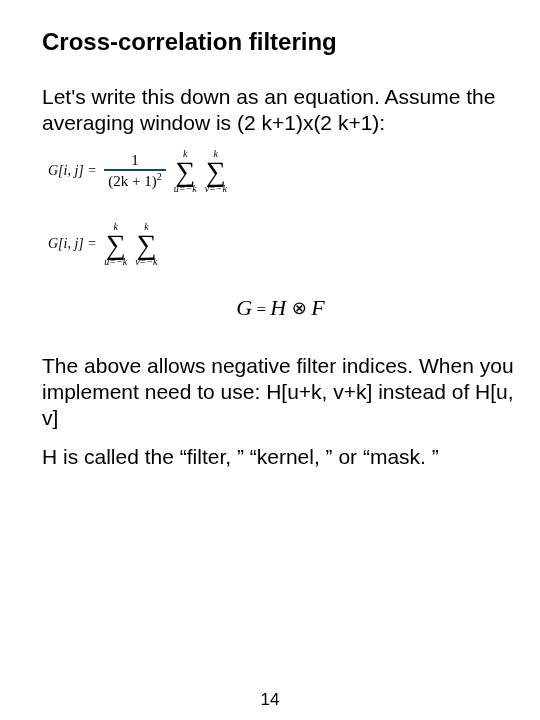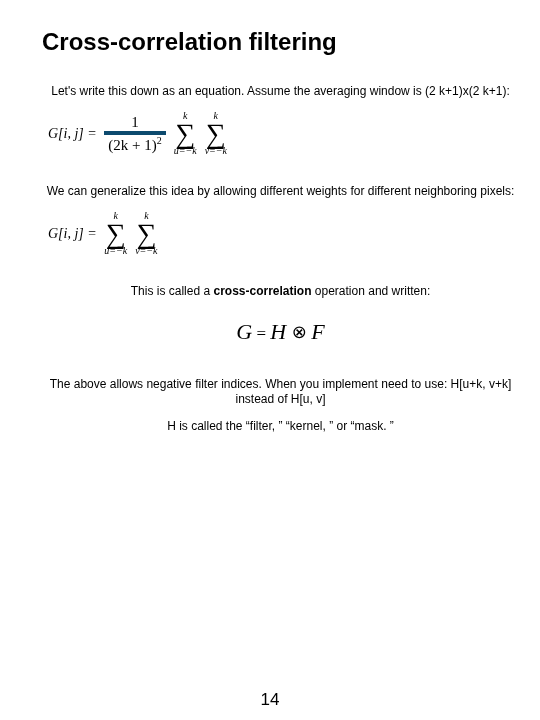--- a/index.html
+++ b/index.html
@@ -18,24 +18,23 @@
     height: 720px;
     position: relative;
   }
   h1.title {
     font-size: 24px;
     font-weight: bold;
     margin: 0 0 28px 0;
     letter-spacing: 0;
   }
   p.body {
-    font-size: 12px;
+    font-size: 21px;
     line-height: 1.25;
     margin: 0 0 12px 0;
-    text-align: center;
   }
   .eq-block {
     margin: 10px 0 28px 6px;
     font-family: "Times New Roman", Times, serif;
   }
   .eq-row {
     display: flex;
     align-items: center;
   }
   .eq-text {
@@ -49,21 +48,21 @@
     white-space: pre;
   }
   .frac {
     display: inline-flex;
     flex-direction: column;
     align-items: center;
     vertical-align: middle;
     margin: 0 4px;
   }
   .frac .num { font-size: 15px; padding: 0 4px; }
-  .frac .den { font-size: 15px; border-top: 4px solid #0c4a6e; padding: 0 4px; }
+  .frac .den { font-size: 15px; border-top: 2px solid #0c4a6e; padding: 0 4px; }
   .sup2 { font-size: 10px; vertical-align: super; }
   .sigma-block {
     display: inline-flex;
     flex-direction: column;
     align-items: center;
     margin: 0 4px;
     line-height: 1;
   }
   .sigma-block .lim { font-size: 10px; font-style: italic; }
   .sigma-block .sigma { font-size: 28px; line-height: 0.9; }
@@ -113,41 +112,37 @@
         <span class="lim">u=−k</span>
       </span>
       <span class="sigma-block">
         <span class="lim">k</span>
         <span class="sigma">∑</span>
         <span class="lim">v=−k</span>
       </span>
     </div>
   </div>
 
-  <p class="body">We can generalize this idea by allowing different weights for different neighboring pixels:</p>
 
   <div class="eq-block">
     <div class="eq-row">
       <span class="eq-text">G[i, j] = </span>
       <span class="sigma-block">
         <span class="lim">k</span>
         <span class="sigma">∑</span>
         <span class="lim">u=−k</span>
       </span>
       <span class="sigma-block">
         <span class="lim">k</span>
         <span class="sigma">∑</span>
         <span class="lim">v=−k</span>
       </span>
     </div>
   </div>
 
-  <p class="body">
-    <span>This is called a </span><b>cross-correlation</b><span> operation and written:</span>
-  </p>
 
   <div class="short-eq">
     <span>G</span><span class="eq-plain"> = </span><span>H</span>
     <span class="otimes"> ⊗ </span><span>F</span>
   </div>
 
   <p class="body" style="margin-top:18px">The above allows negative filter indices.  When you implement need to use:  H[u+k, v+k] instead of H[u, v]</p>
 
   <p class="body">H is called the “filter, ” “kernel, ” or “mask. ”</p>
 

